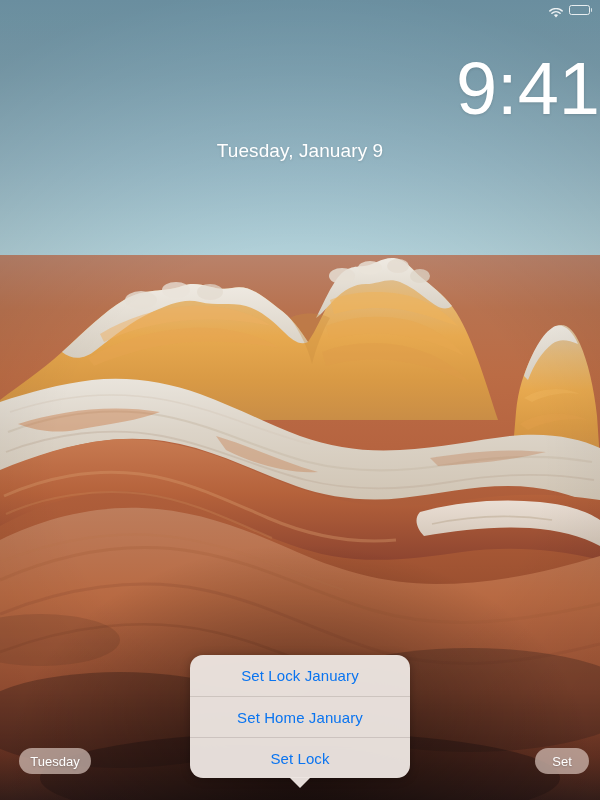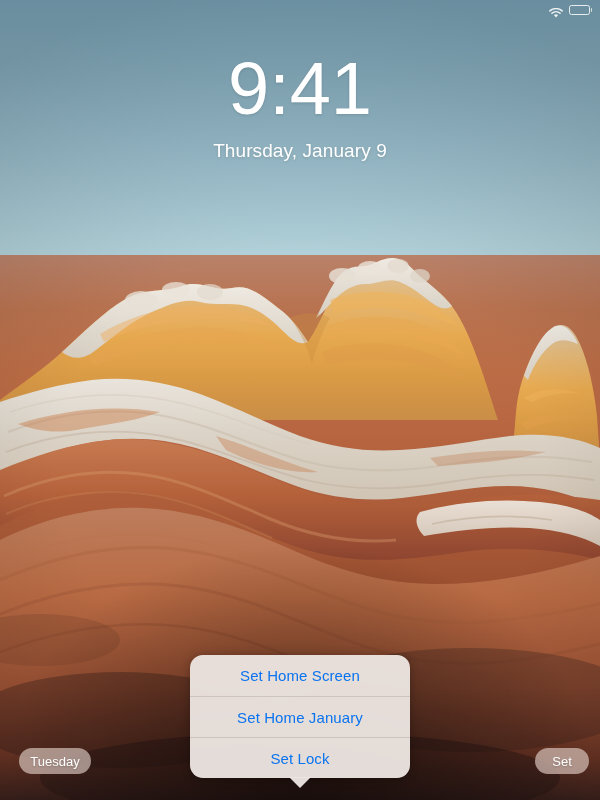--- a/index.html
+++ b/index.html
@@ -57,20 +57,21 @@
 
   
   #clock-block {
     position:absolute; left:0; top:52px; width:600px;
     text-align:center; color:#fff;
     text-shadow:0 1px 3px rgba(0,0,0,.13);
   }
   #time {
     font-size:74px; font-weight:200; line-height:1;
     letter-spacing:0px;
+    text-align:right;
   }
   #date {
     margin-top:14px; font-size:19px; font-weight:400; letter-spacing:.1px;
   }
 
   
   #popover {
     position:absolute; left:190px; top:655px; width:220px;
     background:rgba(236,229,225,0.96);
     border-radius:13px;
@@ -309,24 +310,24 @@
     </svg>
   </span>
   <span class="batt-icon">
     <span class="batt-body"><span class="batt-fill" style="width:88%"></span></span>
     <span class="batt-tip"></span>
   </span>
 </div>
 
 <div id="clock-block">
   <div id="time">9:41</div>
-  <div id="date">Thursday, January 9</div>
+  <div id="date">Tuesday, January 9</div>
 </div>
 
 <div id="popover">
-  <div class="pop-item">Set Home Screen</div>
+  <div class="pop-item">Set Lock January</div>
   <div class="pop-item">Set Home January</div>
   <div class="pop-item">Set Lock</div>
   <div id="pop-arrow"></div>
 </div>
 
 <div class="pill" id="cancel-btn">Tuesday</div>
 <div class="pill" id="set-btn">Set</div>
 
 </body></html>

